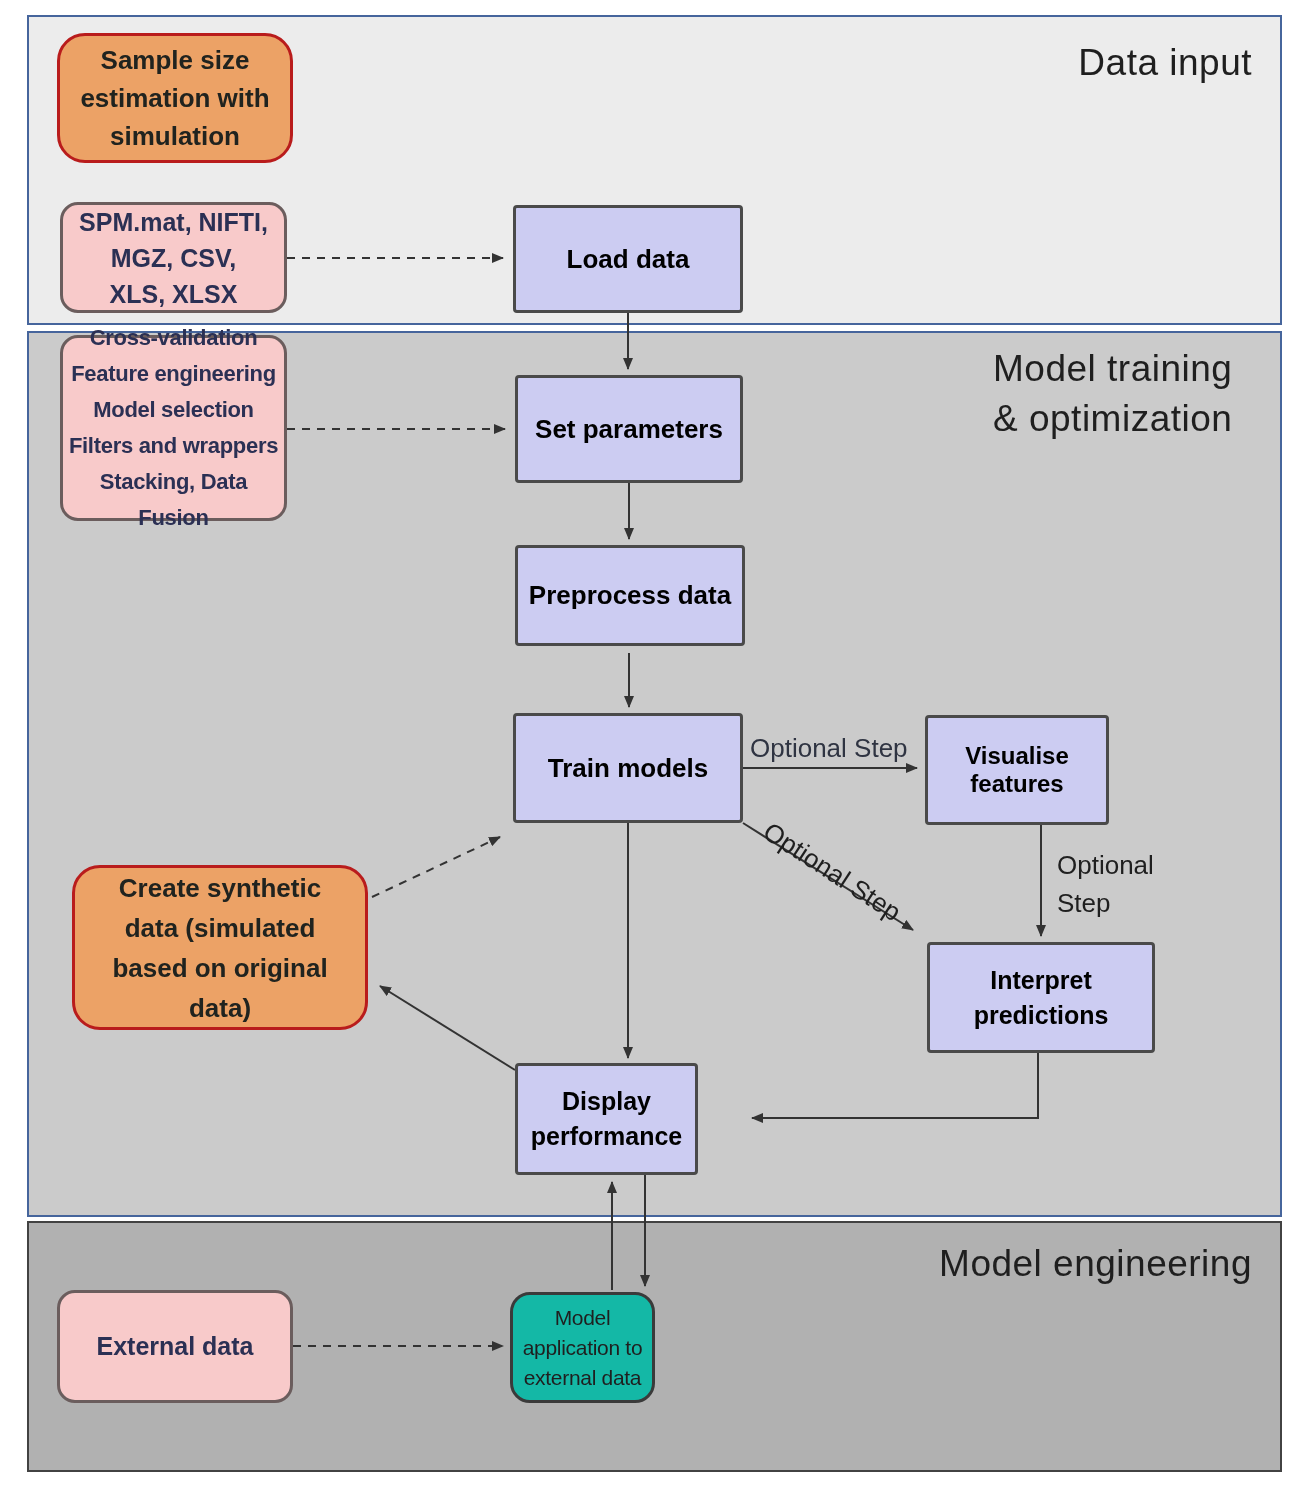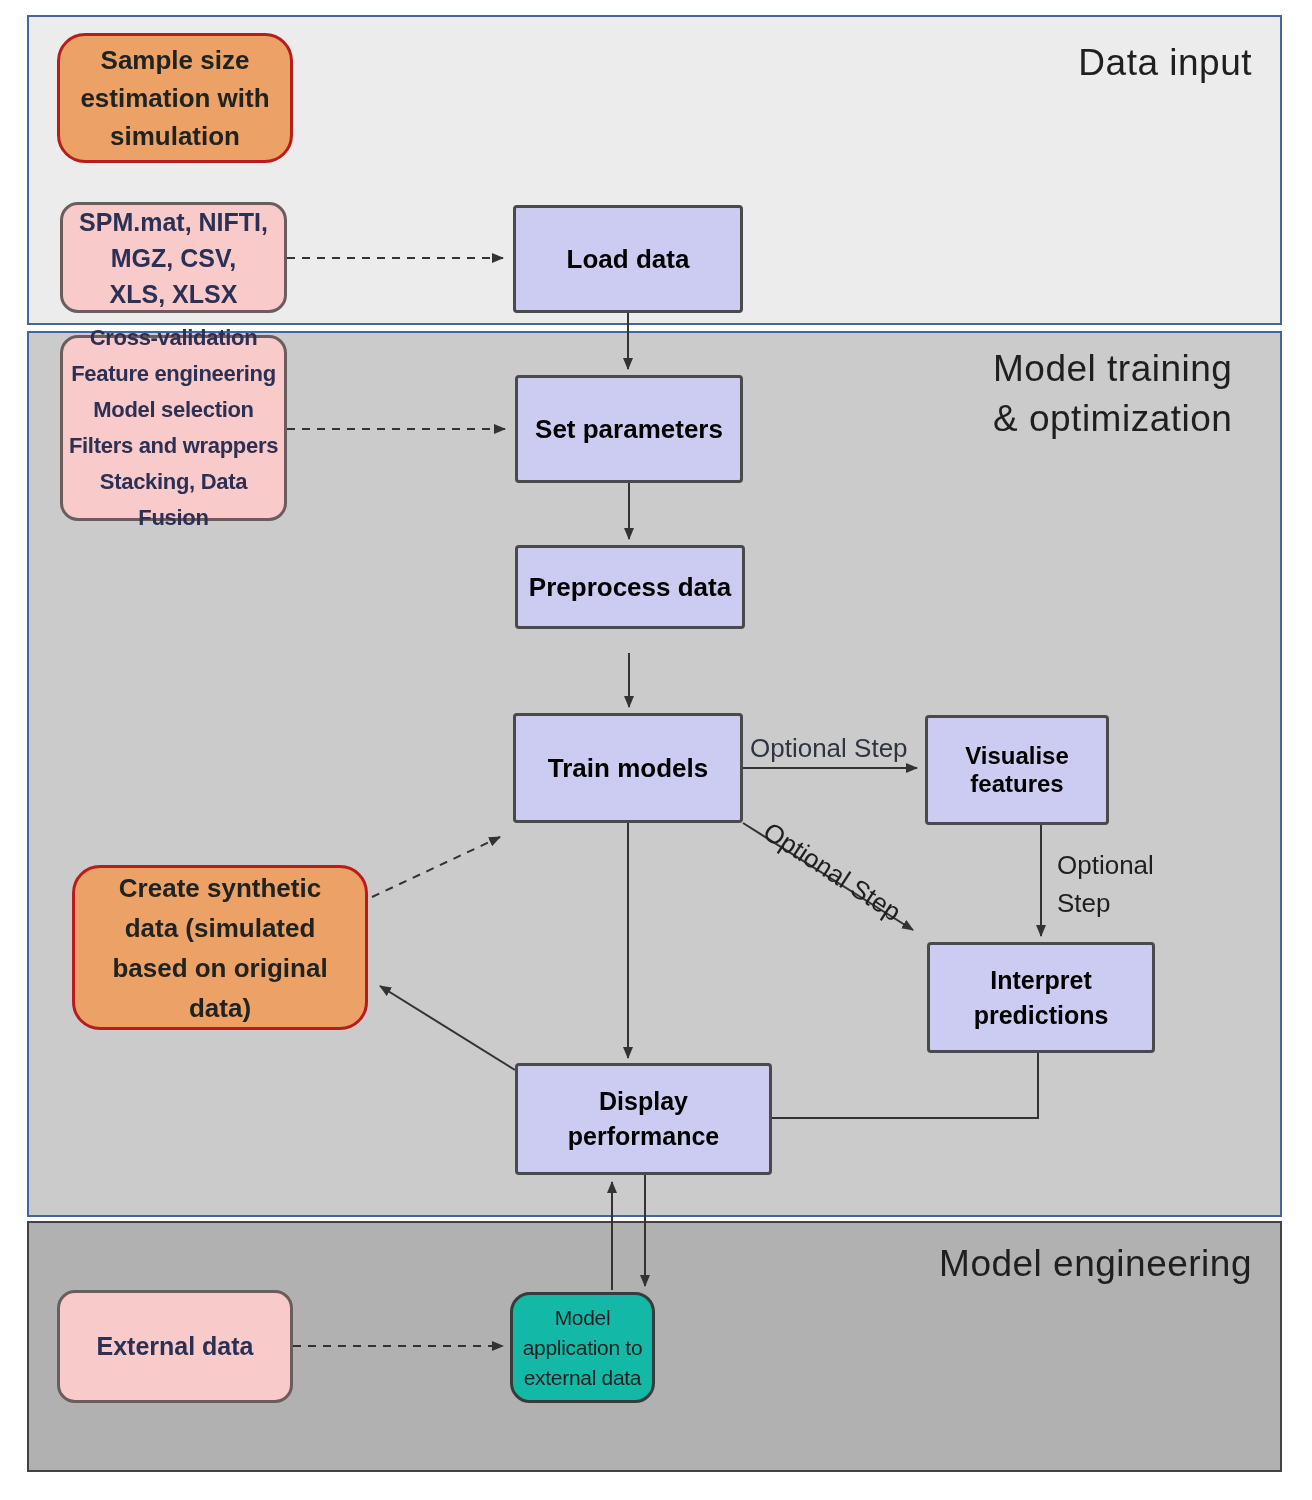--- a/index.html
+++ b/index.html
@@ -39,26 +39,26 @@
   .purple{background:#ccccf2;border:3px solid #4a4a4a;border-radius:4px;color:#000000;font-weight:600;font-size:25px;}
   .pink{background:#f8caca;border:3px solid #6b5d5d;border-radius:18px;color:#2b3054;font-weight:600;font-size:25px;}
   .orange{background:#eca266;border:3px solid #b91c1c;border-radius:28px;color:#20231f;font-weight:700;font-size:26px;line-height:40px;}
   .yellow{background:#14b8a6;border:3px solid #3a3a3a;border-radius:20px;color:#1f1f1f;font-weight:400;font-size:21px;line-height:30px;letter-spacing:-0.3px;}
 
   #node-sample-size{left:57px;top:33px;width:236px;height:130px;line-height:38px;}
   #node-file-formats{left:60px;top:202px;width:227px;height:111px;line-height:36px;}
   #node-load-data{left:513px;top:205px;width:230px;height:108px;font-size:26px;}
   #node-methods-list{left:60px;top:335px;width:227px;height:186px;font-size:22px;line-height:36px;letter-spacing:-0.3px;}
   #node-set-parameters{left:515px;top:375px;width:228px;height:108px;font-size:26px;}
-  #node-preprocess-data{left:515px;top:545px;width:230px;height:84px;font-size:26px;}
+  #node-preprocess-data{left:515px;top:545px;width:230px;height:101px;font-size:26px;}
   #node-train-models{left:513px;top:713px;width:230px;height:110px;font-size:26px;}
   #node-visualise-features{left:925px;top:715px;width:184px;height:110px;font-size:24px;}
   #node-interpret-predictions{left:927px;top:942px;width:228px;height:111px;line-height:35px;}
   #node-create-synthetic{left:72px;top:865px;width:296px;height:165px;}
-  #node-display-performance{left:515px;top:1063px;width:257px;height:112px;line-height:35px;}
+  #node-display-performance{left:515px;top:1063px;width:183px;height:112px;line-height:35px;}
   #node-external-data{left:57px;top:1290px;width:236px;height:113px;}
   #node-model-application{left:510px;top:1292px;width:145px;height:111px;}
 
   .edge-label{
     position:absolute;
     color:#2f3442;
     font-size:26px;
     white-space:pre-line;
   }
   #lbl-optional-h{left:750px;top:733px;}

